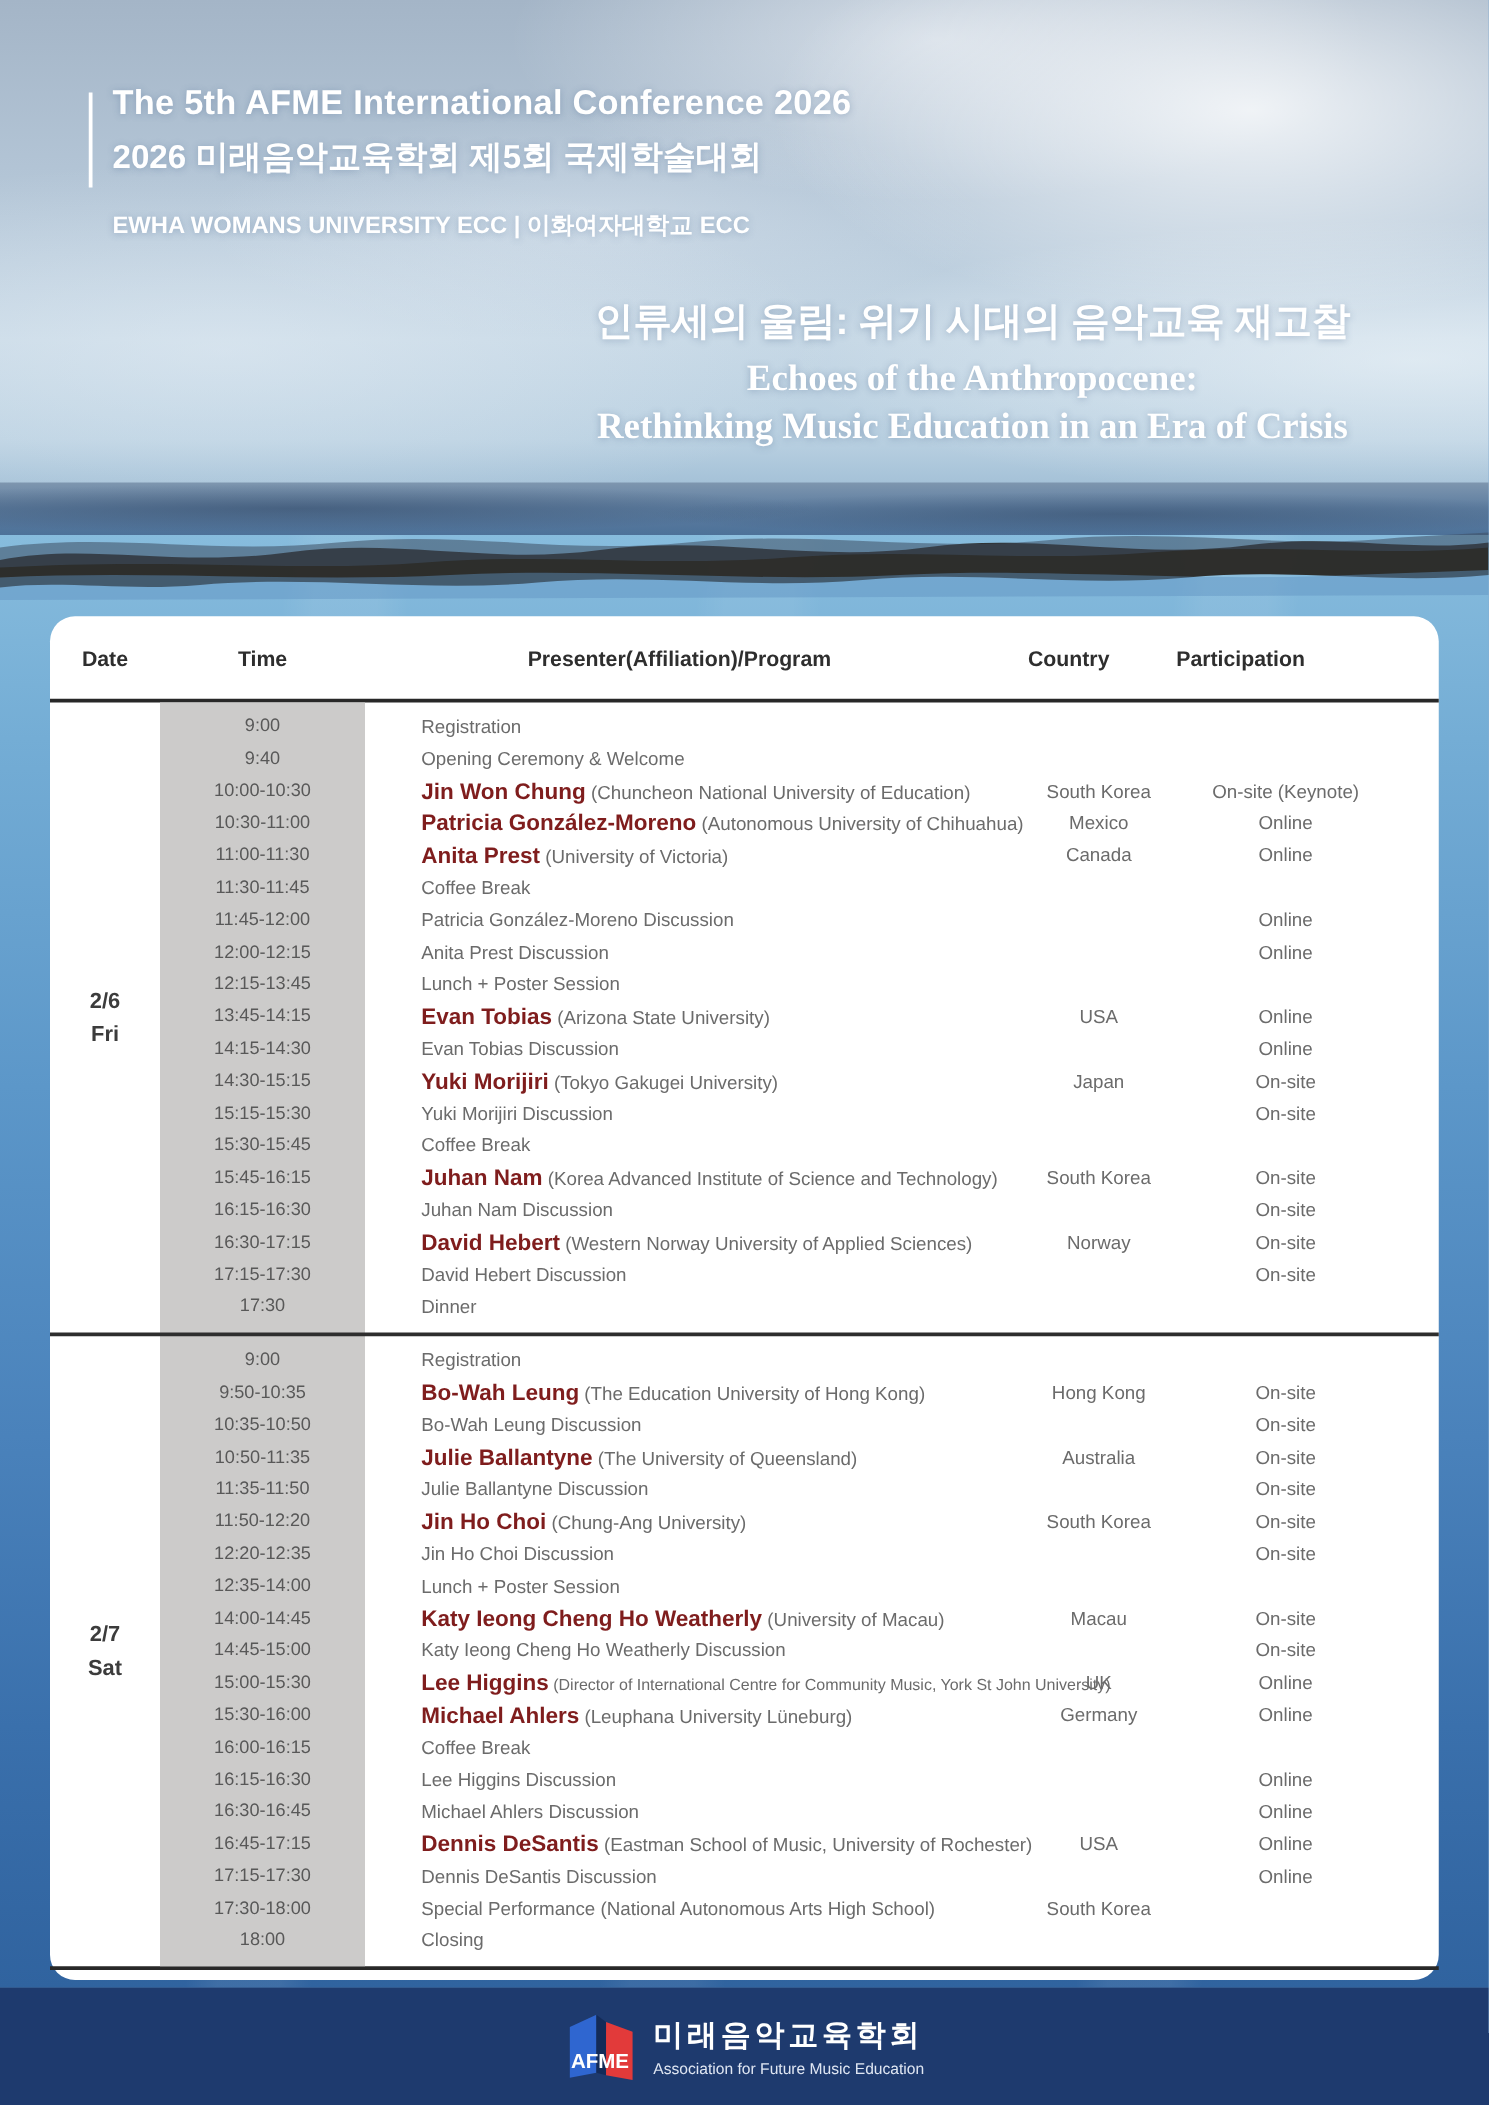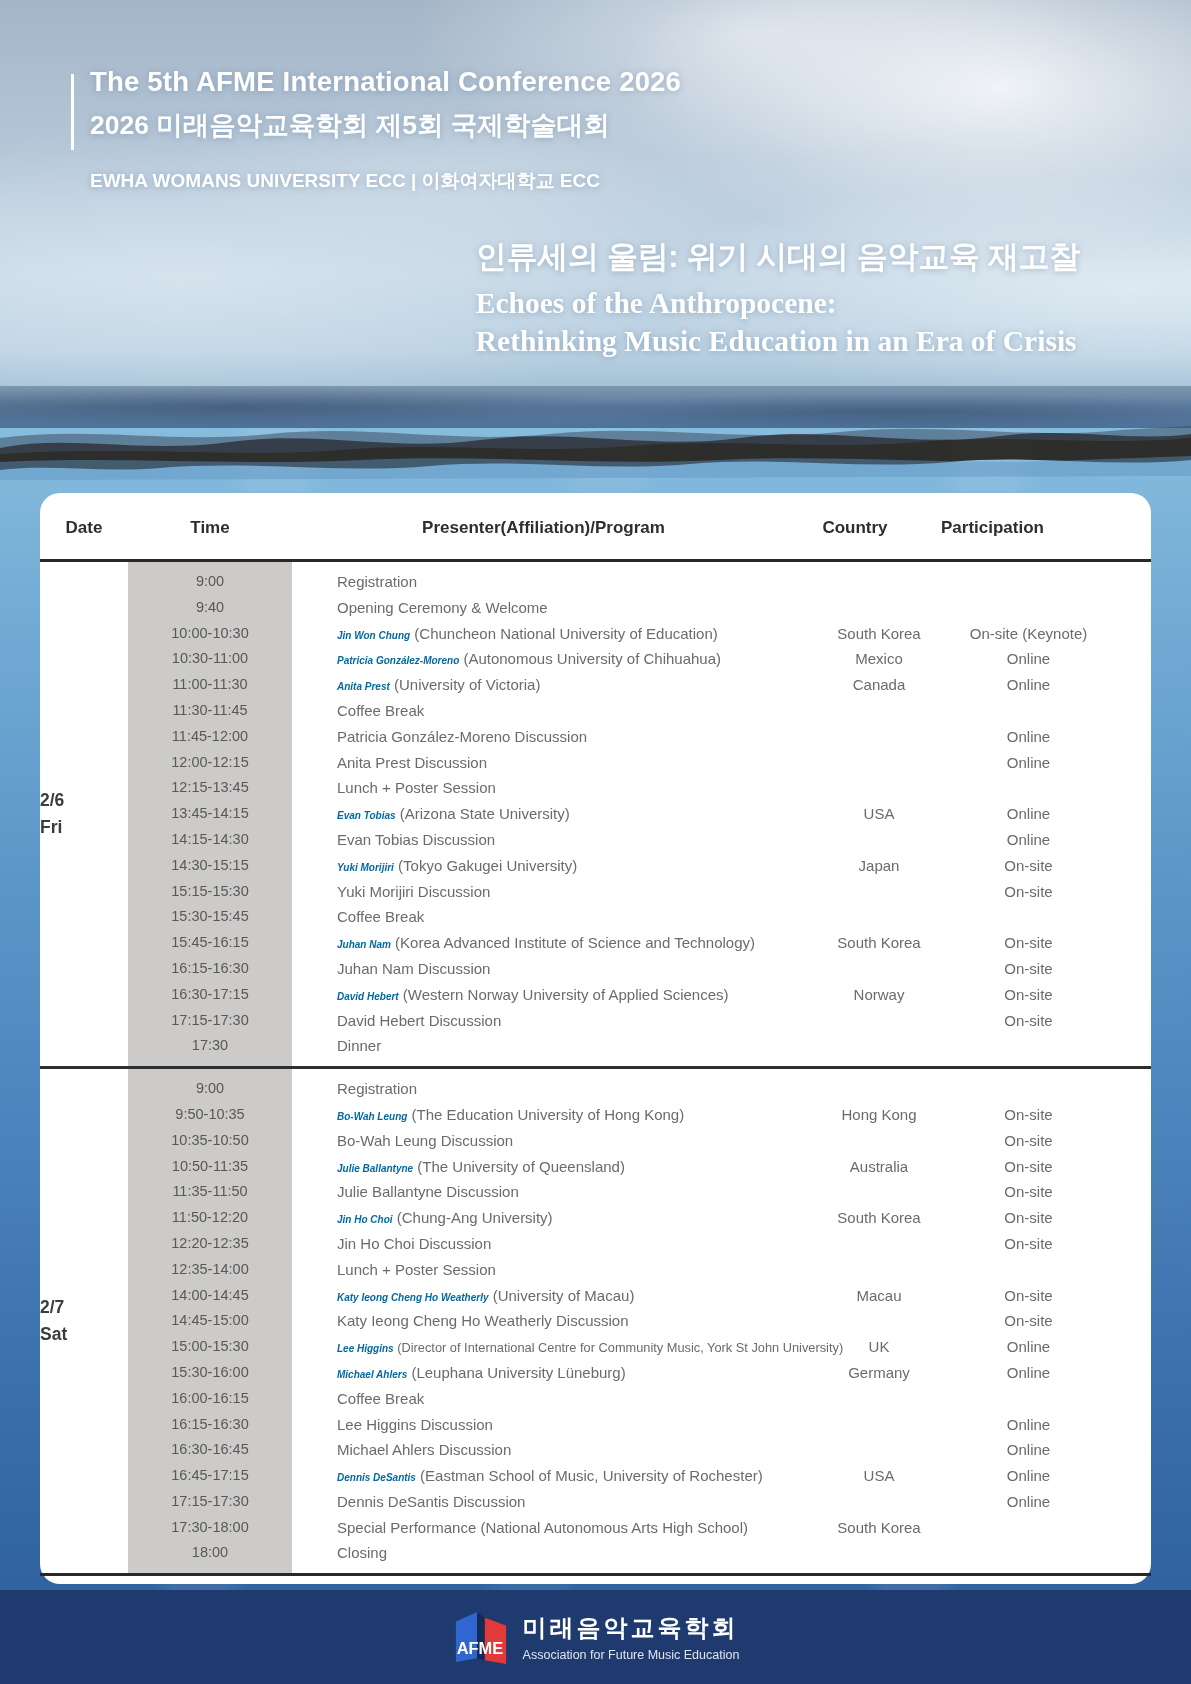--- a/index.html
+++ b/index.html
@@ -38,21 +38,21 @@
     position:absolute;left:90px;top:66px;color:#fff;
     text-shadow:0 1px 6px rgba(70,100,140,.35);
   }
   .title-block .bar{
     position:absolute;left:-19px;top:8px;width:3px;height:76px;background:#fff;
   }
   .t1{font-size:27.5px;font-weight:bold;letter-spacing:.2px;text-align:right;}
   .t2{font-size:26.5px;font-weight:bold;margin-top:9px;}
   .meta{margin-top:24px;font-size:19px;font-weight:bold;line-height:27px;}
   .theme{
-    position:absolute;right:111px;top:236px;text-align:left;color:#fff;
+    position:absolute;right:111px;top:236px;text-align:center;color:#fff;
     text-shadow:0 1px 6px rgba(60,90,130,.35);
   }
   .theme-ko{font-size:31px;font-weight:bold;letter-spacing:-.3px;}
   .theme-en{
     font-family:"Liberation Serif","DejaVu Serif",serif;
     font-weight:bold;font-size:29.5px;line-height:38px;margin-top:6px;
   }
   
   .card{
     position:absolute;left:40px;top:493px;width:1111px;height:1091px;
@@ -62,32 +62,32 @@
     height:66px;padding-top:4px;box-sizing:border-box;
     display:grid;grid-template-columns:88px 164px 503px 120px 155px;
     align-items:center;font-weight:bold;font-size:17px;color:#2e2e2e;border-radius:22px;
   }
   .thead div{text-align:center;}
   .days{position:relative;border-top:3px solid #282828;border-bottom:3px solid #282828;}
   .time-strip{position:absolute;left:88px;top:0;bottom:0;width:164px;background:#cccbca;}
   .day{position:relative;display:flex;padding:7px 0;}
   .day + .day{border-top:3px solid #2e2e2e;}
   .date-cell{
-    width:88px;display:flex;flex-direction:column;justify-content:center;
+    width:88px;display:flex;flex-direction:column;justify-content:center;align-items:center;
     font-size:17.5px;font-weight:600;color:#3c3c3c;line-height:27px;
   }
   .rows{flex:1;}
   .row{
     display:grid;grid-template-columns:164px 503px 120px 155px;
     height:25.8px;line-height:25.8px;font-size:15px;color:#6b6b6b;gap:12px;
   }
   .cell{white-space:nowrap;}
   .cell.time{text-align:center;font-size:14.5px;color:#585858;}
   .cell.program{padding-left:33px;}
-  .cell.program b{color:#0369a1;font-size:10px;font-style:italic;}
+  .cell.program b{color:#7f1d1d;font-size:18px;}
   .cell.program.tight span{font-size:12.8px;}
   .cell.country,.cell.part{text-align:center;}
   
   .footer{
     position:absolute;left:0;top:1590px;width:1191px;height:94px;
     background:#1e3a6e;display:flex;align-items:center;justify-content:center;gap:15px;
   }
   .f-text .f-ko{font-size:24px;font-weight:bold;color:#fff;letter-spacing:3px;}
   .f-text .f-en{font-size:12.5px;color:#dfe6f2;margin-top:4px;}
 </style>

